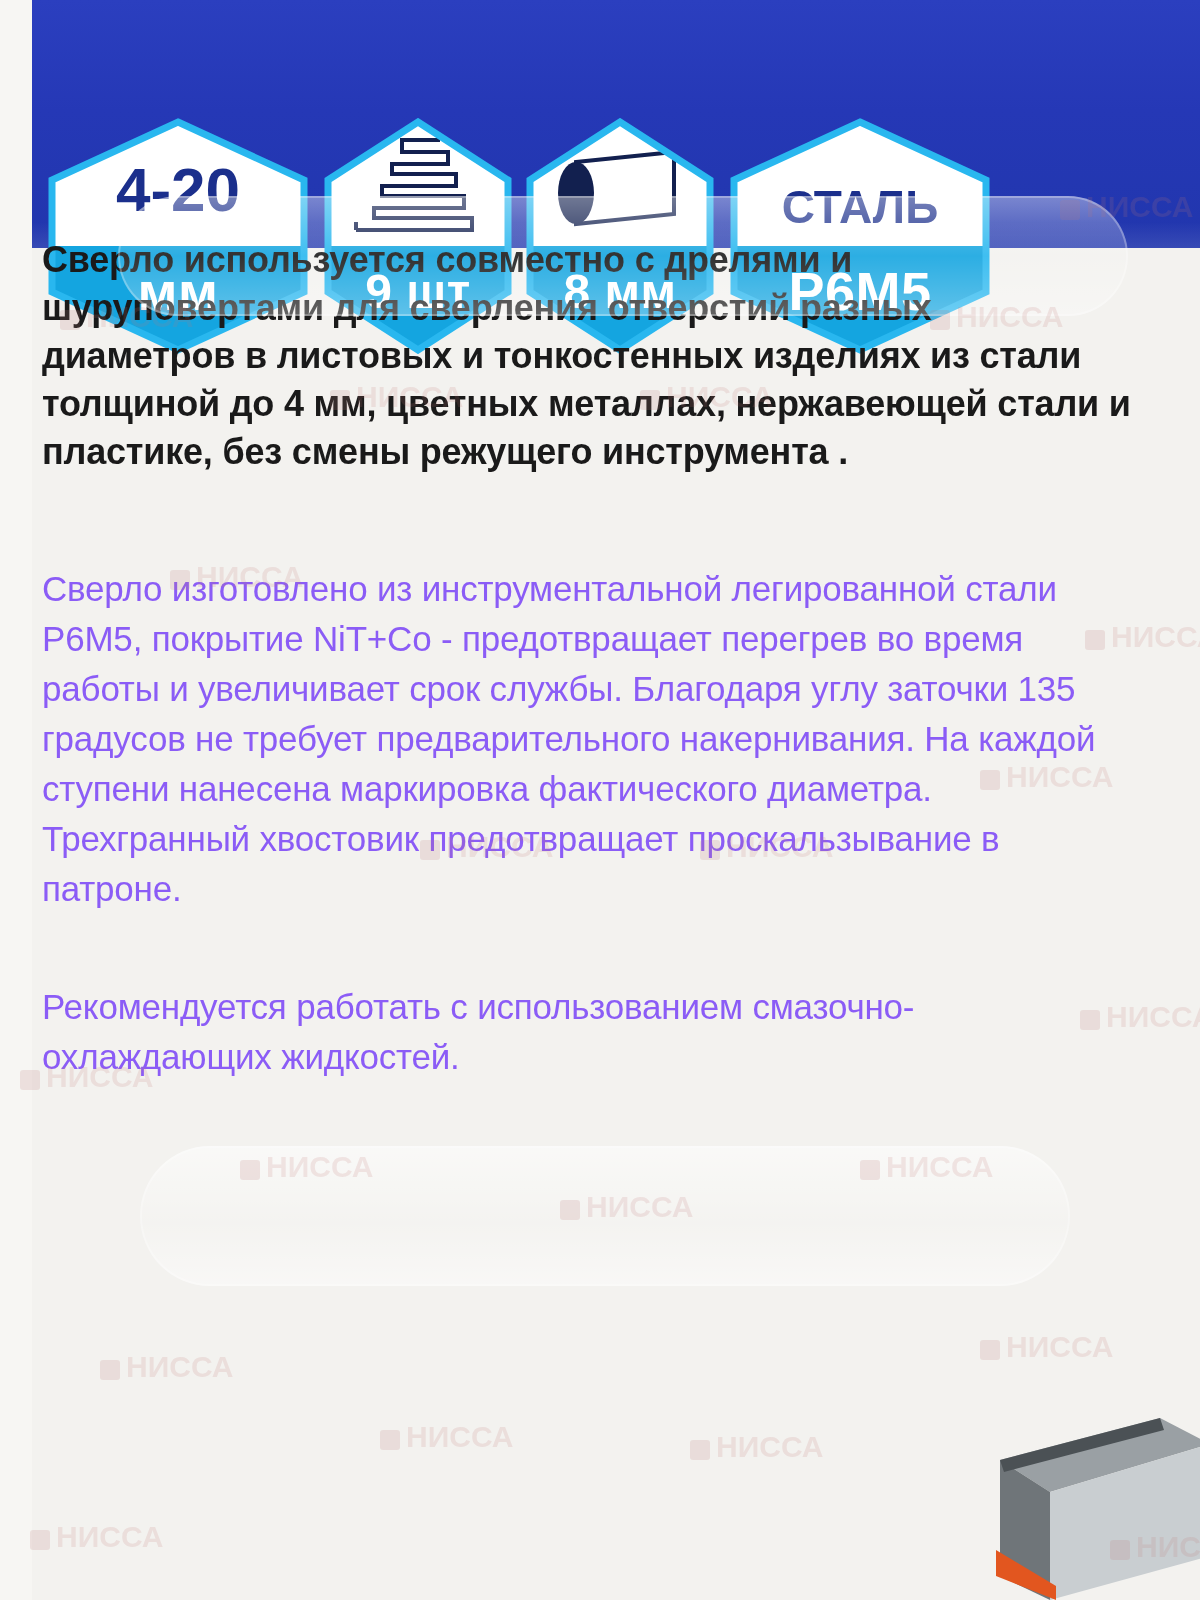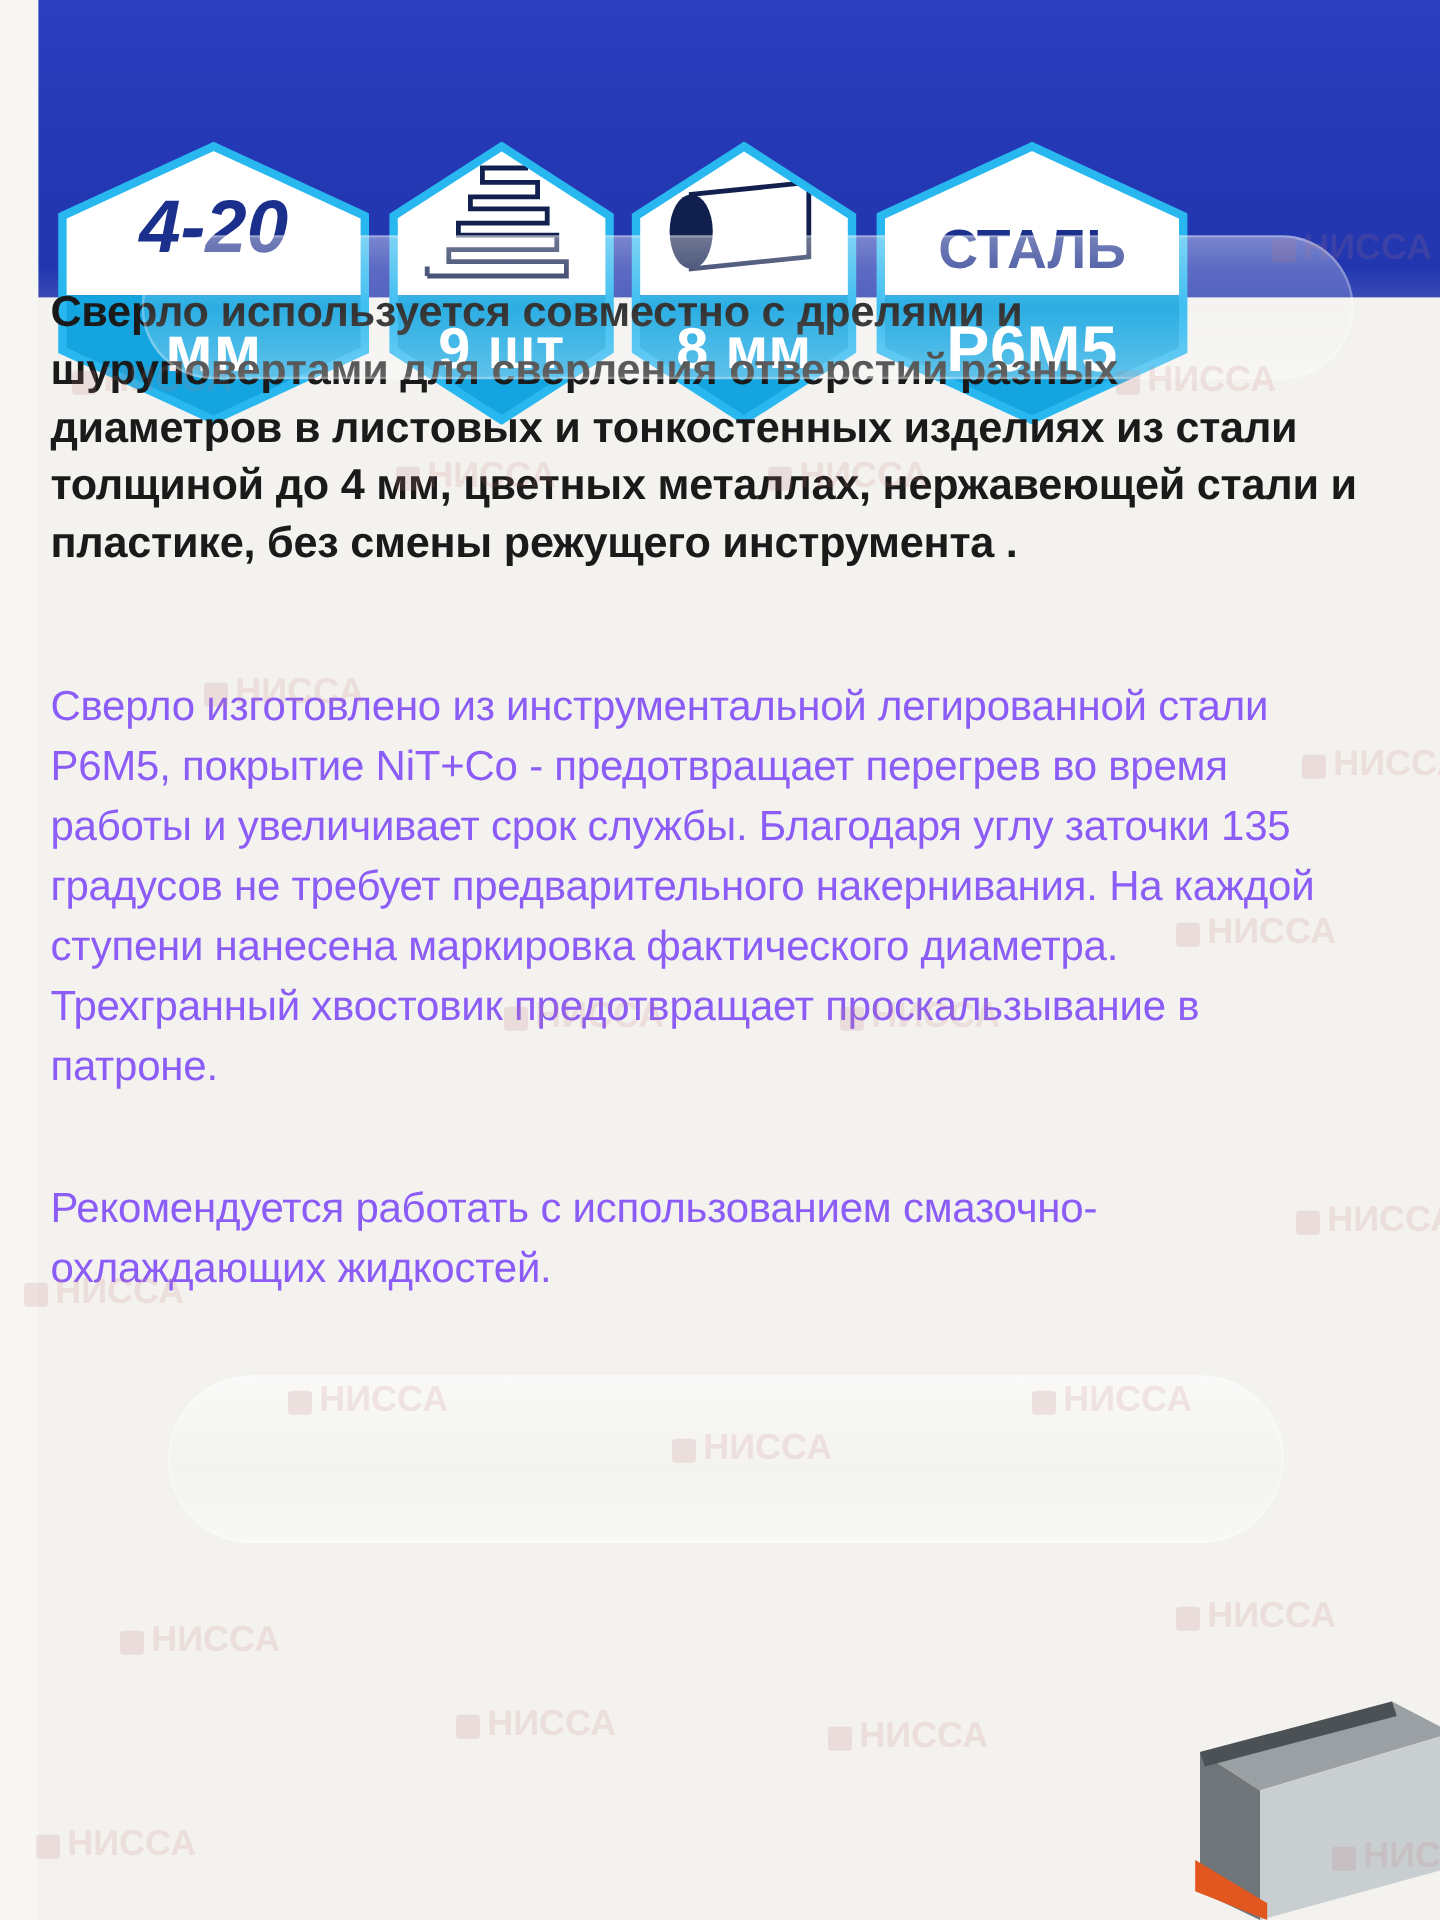--- a/index.html
+++ b/index.html
@@ -190,21 +190,21 @@
           <clipPath id="clip1">
             <polygon points="134,4 260,62 260,174 134,232 8,174 8,62"></polygon>
           </clipPath>
         </defs>
         <g clip-path="url(#clip1)">
           <rect x="0" y="0" width="268" height="128" fill="#ffffff"></rect>
           <rect x="0" y="128" width="268" height="108" fill="#14a5e0"></rect>
         </g>
         <polygon points="134,4 260,62 260,174 134,232 8,174 8,62" fill="none" stroke="#29b7ef" stroke-width="7"></polygon>
       </svg>
-      <div class="hex-top-text" style="top:36px;font-size:62px;color:#1b2f8c;font-style:italic;">4-20</div>
+      <div class="hex-top-text" style="top:36px;font-size:62px;color:#1b2f8c;">4-20</div>
       <div class="hex-label" style="top:142px;font-size:54px;">мм</div>
     </div>
 
     <div class="hexcell small">
       <svg class="hexshape" viewBox="0 0 192 236" xmlns="http://www.w3.org/2000/svg">
         <defs>
           <clipPath id="clip2">
             <polygon points="96,4 186,62 186,174 96,232 6,174 6,62"></polygon>
           </clipPath>
         </defs>

